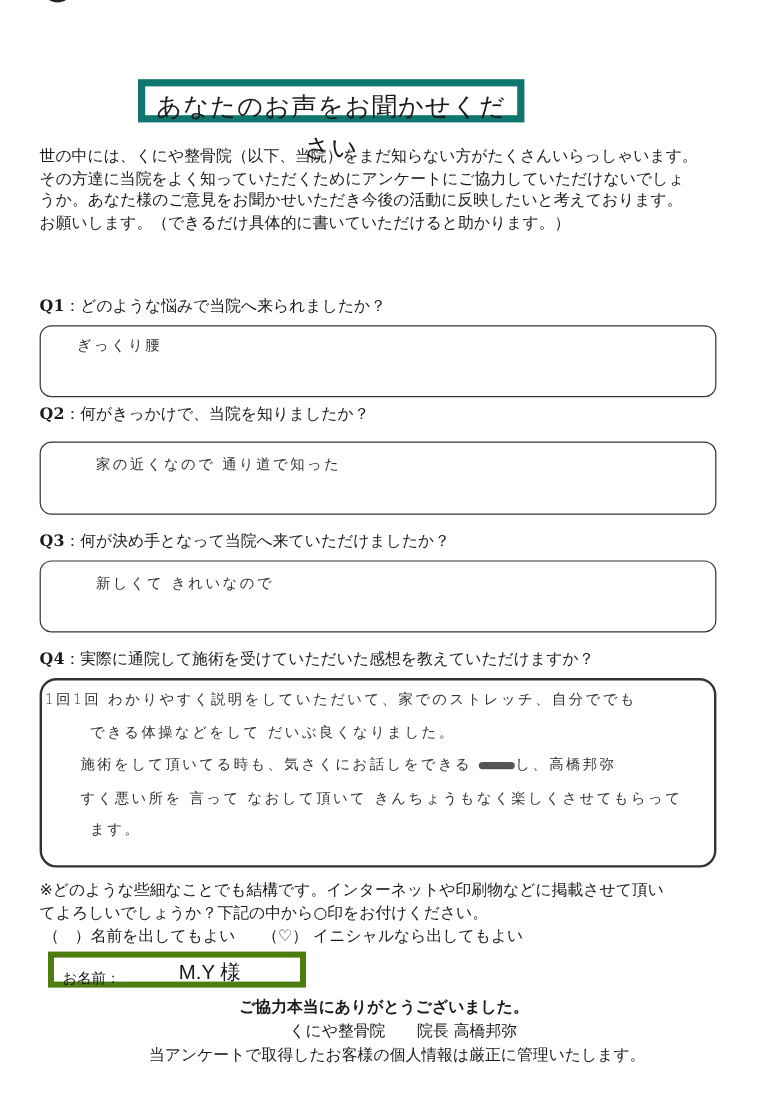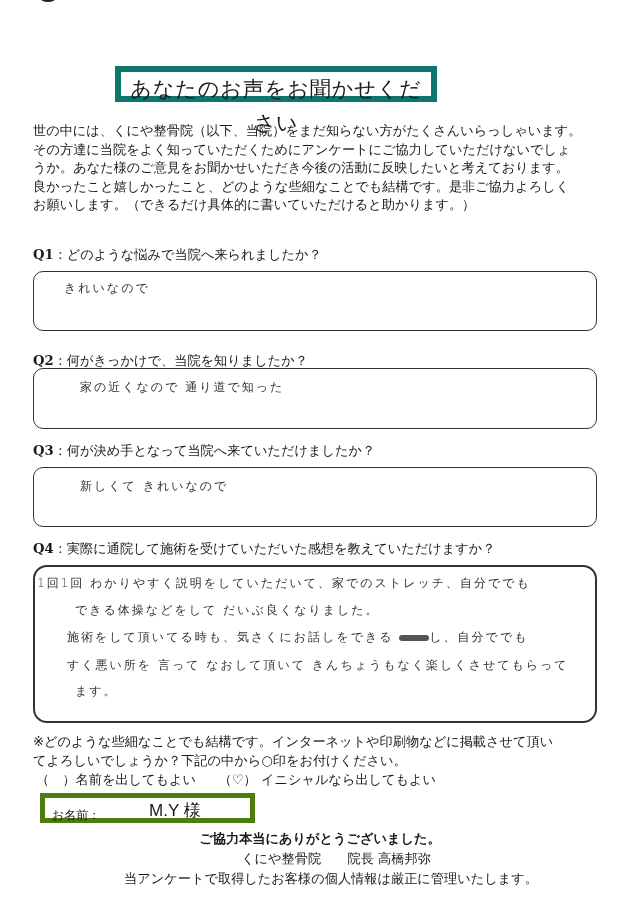--- a/index.html
+++ b/index.html
@@ -27,52 +27,51 @@
 <body>
 
 <div class="blob"></div>
 
 <div class="title-box">あなたのお声をお聞かせください</div>
 
 <div class="intro">
   <p>世の中には、くにや整骨院（以下、当院）をまだ知らない方がたくさんいらっしゃいます。</p>
   <p>その方達に当院をよく知っていただくためにアンケートにご協力していただけないでしょ</p>
   <p>うか。あなた様のご意見をお聞かせいただき今後の活動に反映したいと考えております。</p>
-  <p>良かったこと嬉しかったこと、どのような些細なことでも結構です。是非ご協力よろしく</p>
   <p>お願いします。（できるだけ具体的に書いていただけると助かります。）</p>
 </div>
 
 <div class="q" style="top:246px;">
   <b>Q1</b><span>：どのような悩みで当院へ来られましたか？</span>
 </div>
 <div class="ans" style="top:271px;height:60px;">
-  <span class="hand" style="left:30px;top:8px;">きれいなので</span>
+  <span class="hand" style="left:30px;top:8px;">ぎっくり腰</span>
 </div>
 
-<div class="q" style="top:352px;">
+<div class="q" style="top:336px;">
   <b>Q2</b><span>：何がきっかけで、当院を知りましたか？</span>
 </div>
 <div class="ans" style="top:368px;height:61px;">
   <span class="hand" style="left:46px;top:10px;">家の近くなので 通り道で知った</span>
 </div>
 
 <div class="q" style="top:442px;text-align:right;">
   <b>Q3</b><span>：何が決め手となって当院へ来ていただけましたか？</span>
 </div>
 <div class="ans" style="top:467px;height:60px;">
   <span class="hand" style="left:46px;top:10px;">新しくて きれいなので</span>
 </div>
 
 <div class="q" style="top:540px;">
   <b>Q4</b><span>：実際に通院して施術を受けていただいた感想を教えていただけますか？</span>
 </div>
 <div class="ans" style="top:565px;height:158px;border-width:2px;border-radius:14px;">
   <span class="hand" style="left:2px;top:8px;">1回1回 わかりやすく説明をしていただいて、家でのストレッチ、自分ででも</span>
   <span class="hand" style="left:40px;top:35px;">できる体操などをして だいぶ良くなりました。</span>
-  <span class="hand" style="left:32px;top:62px;"><span>施術をして頂いてる時も、気さくにお話しをできる</span> <span class="scribble"></span><span>し、自分ででも</span></span>
+  <span class="hand" style="left:32px;top:62px;"><span>施術をして頂いてる時も、気さくにお話しをできる</span> <span class="scribble"></span><span>し、高橋邦弥</span></span>
   <span class="hand" style="left:32px;top:90px;">すく悪い所を 言って なおして頂いて きんちょうもなく楽しくさせてもらって</span>
   <span class="hand" style="left:40px;top:116px;">ます。</span>
 </div>
 
 <div class="note" style="top:733px;">※どのような些細なことでも結構です。インターネットや印刷物などに掲載させて頂い</div>
 <div class="note" style="top:752px;">てよろしいでしょうか？下記の中から○印をお付けください。</div>
 <div class="note" style="top:771px;left:36px;">
   <span>（　）名前を出してもよい</span>
   <span style="display:inline-block;width:14px;"></span>
   <span>（♡）</span>

